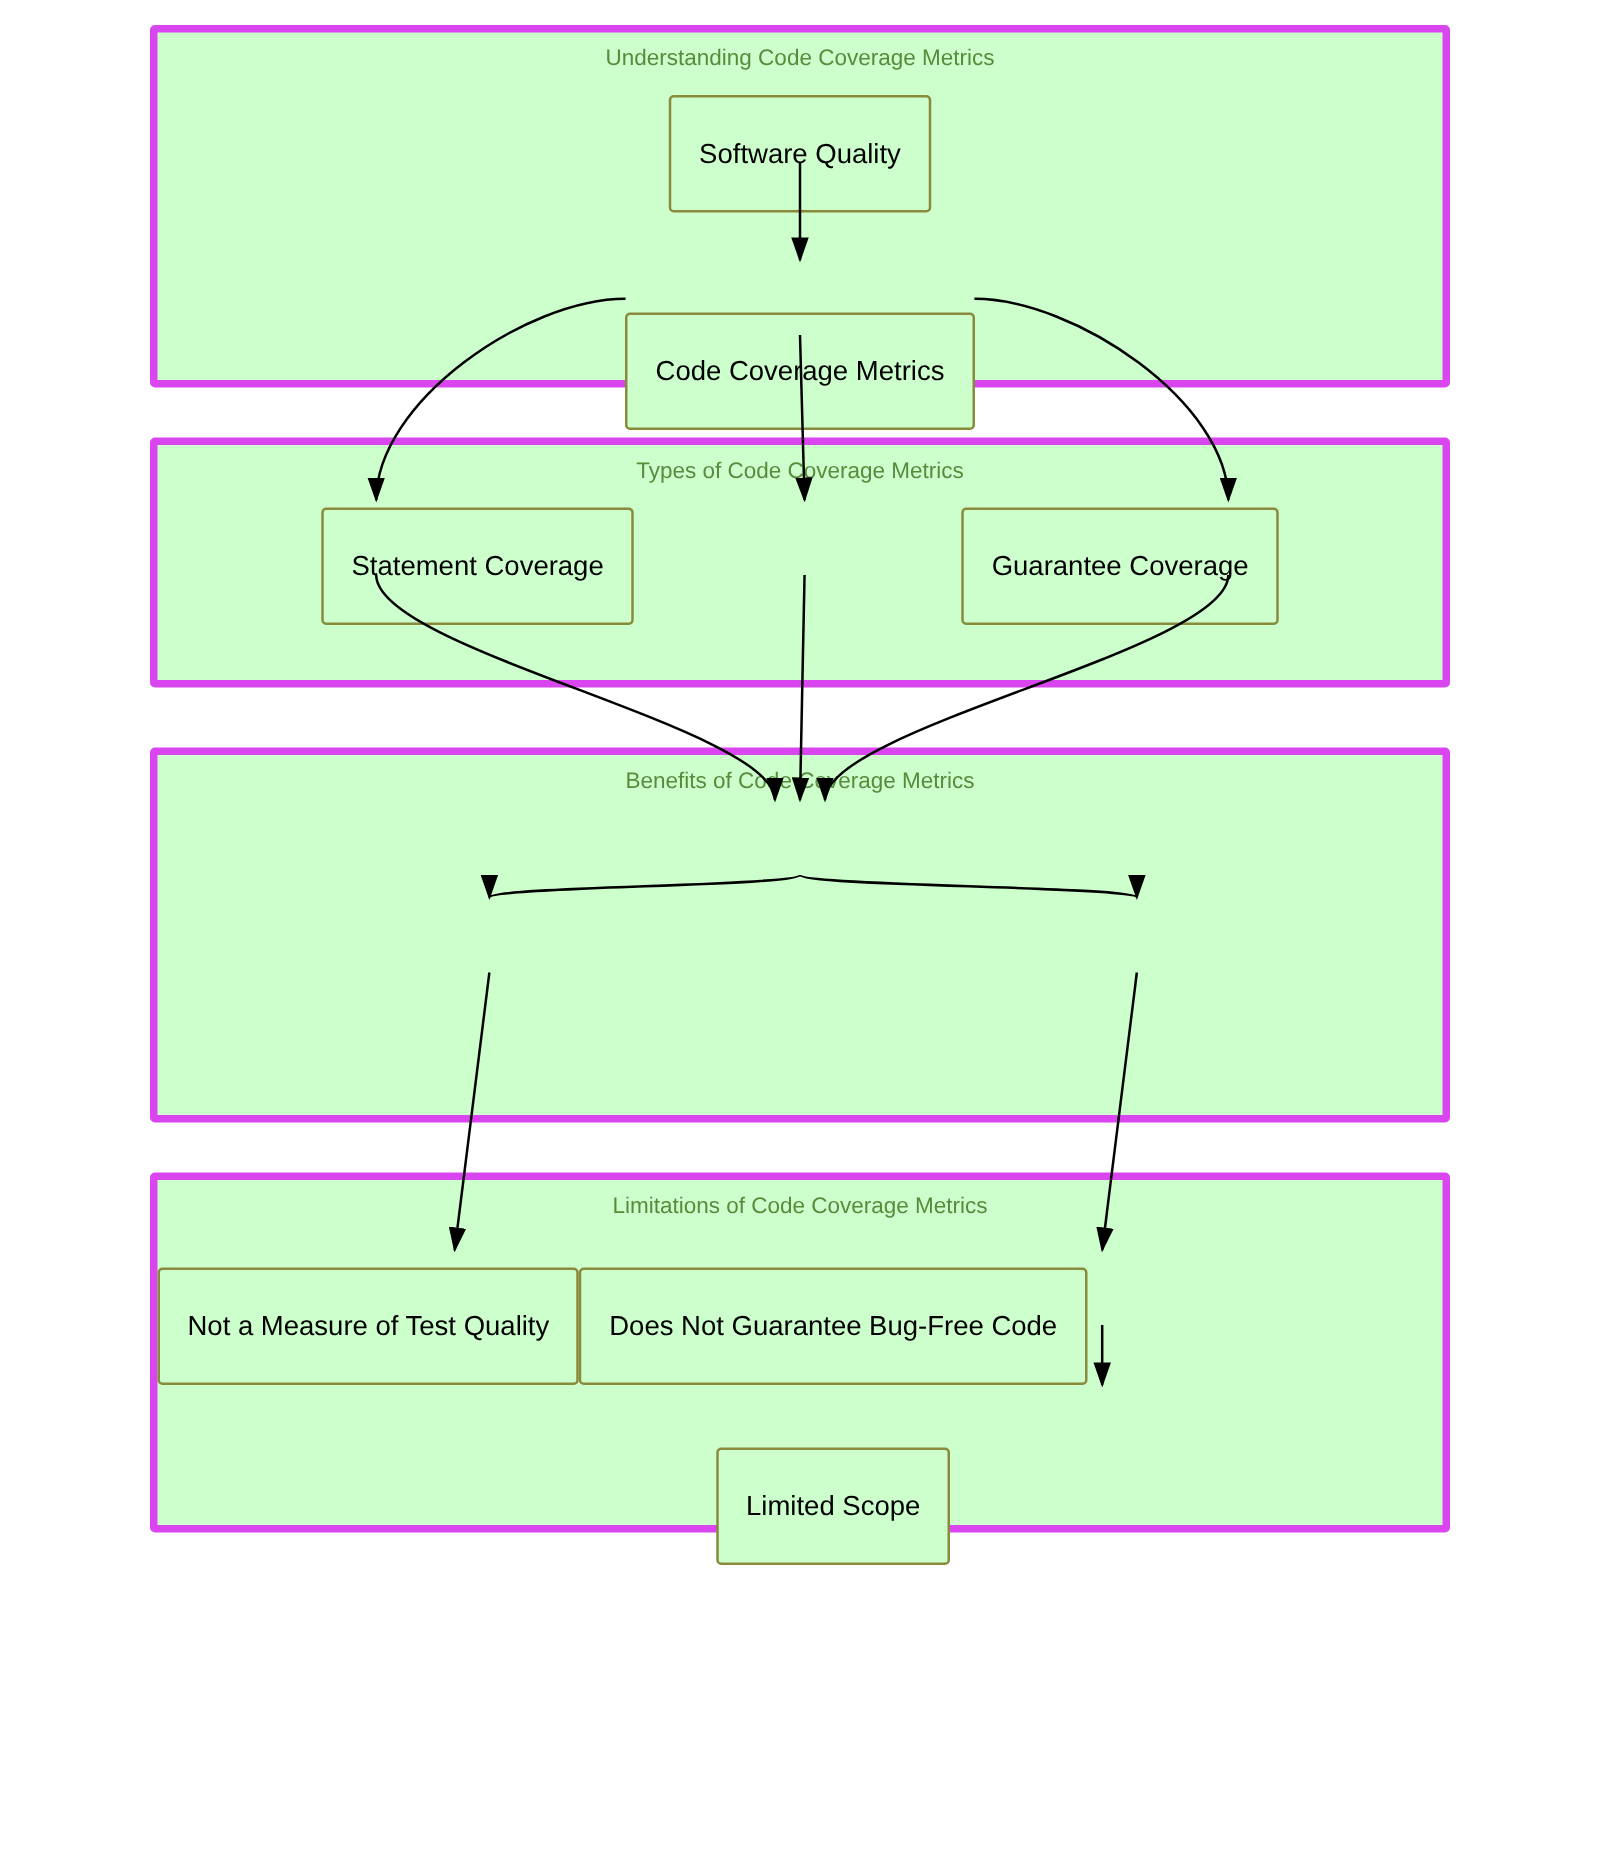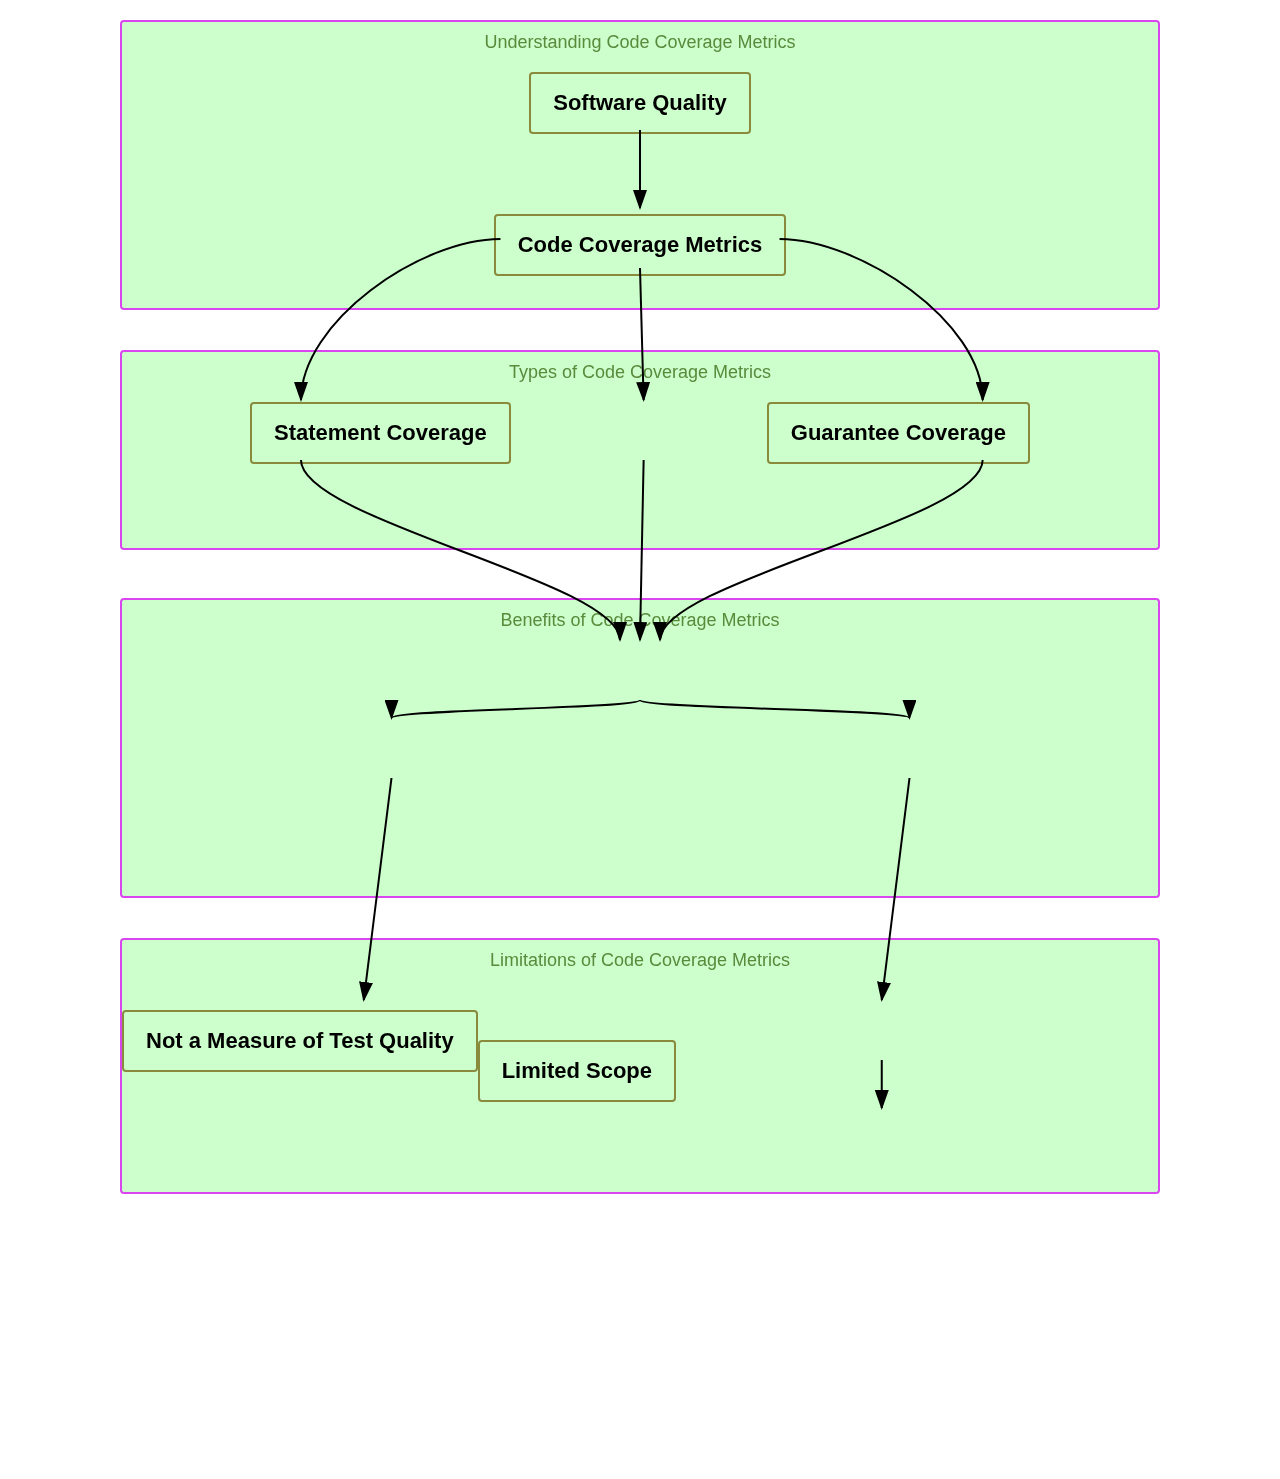--- a/index.html
+++ b/index.html
@@ -12,44 +12,44 @@
       overflow: hidden;
     }
 
     .diagram-container {
       width: 1040px;
       margin: 20px auto;
       position: relative;
     }
 
     .section-box {
-      border: 2px solid #d946ef;
+      border: 6px solid #d946ef;
       background: #ccffcc;
       border-radius: 4px;
       position: relative;
       margin-bottom: 0;
     }
 
     .section-label {
       position: absolute;
       top: 10px;
       left: 50%;
       transform: translateX(-50%);
       color: #5a8a3c;
       font-size: 18px;
       white-space: nowrap;
     }
 
     .node-box {
       border: 2px solid #8a8a3c;
       background: #ccffcc;
       border-radius: 4px;
-      padding: 16px 22px;
+      padding: 32px 22px;
       font-size: 22px;
-      font-weight: bold;
+      font-weight: normal;
       display: inline-block;
       text-align: center;
       white-space: nowrap;
     }
 
     
     .arrows-svg {
       position: absolute;
       top: 0;
       left: 0;
@@ -103,21 +103,21 @@
     .section3-row {
       display: flex;
       flex-direction: row;
       justify-content: space-around;
       width: 100%;
       margin-top: 20px;
     }
 
     
     .section4 {
-      height: 256px;
+      height: 288px;
     }
 
     .section4-inner {
       display: flex;
       flex-direction: column;
       align-items: center;
       padding-top: 50px;
     }
 
     .section4-row {
@@ -189,20 +189,21 @@
   <div style="height:20px;" id="gap34"></div>
 
   <div class="section-box section4" id="section4">
     <span class="section-label">Limitations of Code Coverage Metrics</span>
     <div class="section4-inner">
       <div class="section4-row">
         <div class="section4-col">
           <div class="node-box" id="node-notmeasure">Not a Measure of Test Quality</div>
         </div>
         <div class="section4-col">
+          <div class="node-box" id="node-noguarantee">Does Not Guarantee Bug-Free Code</div>
           <div style="height:10px;"></div>
           <div class="node-box" id="node-limitedscope">Limited Scope</div>
         </div>
       </div>
     </div>
   </div>
 
 </div>
 
 </body></html>

